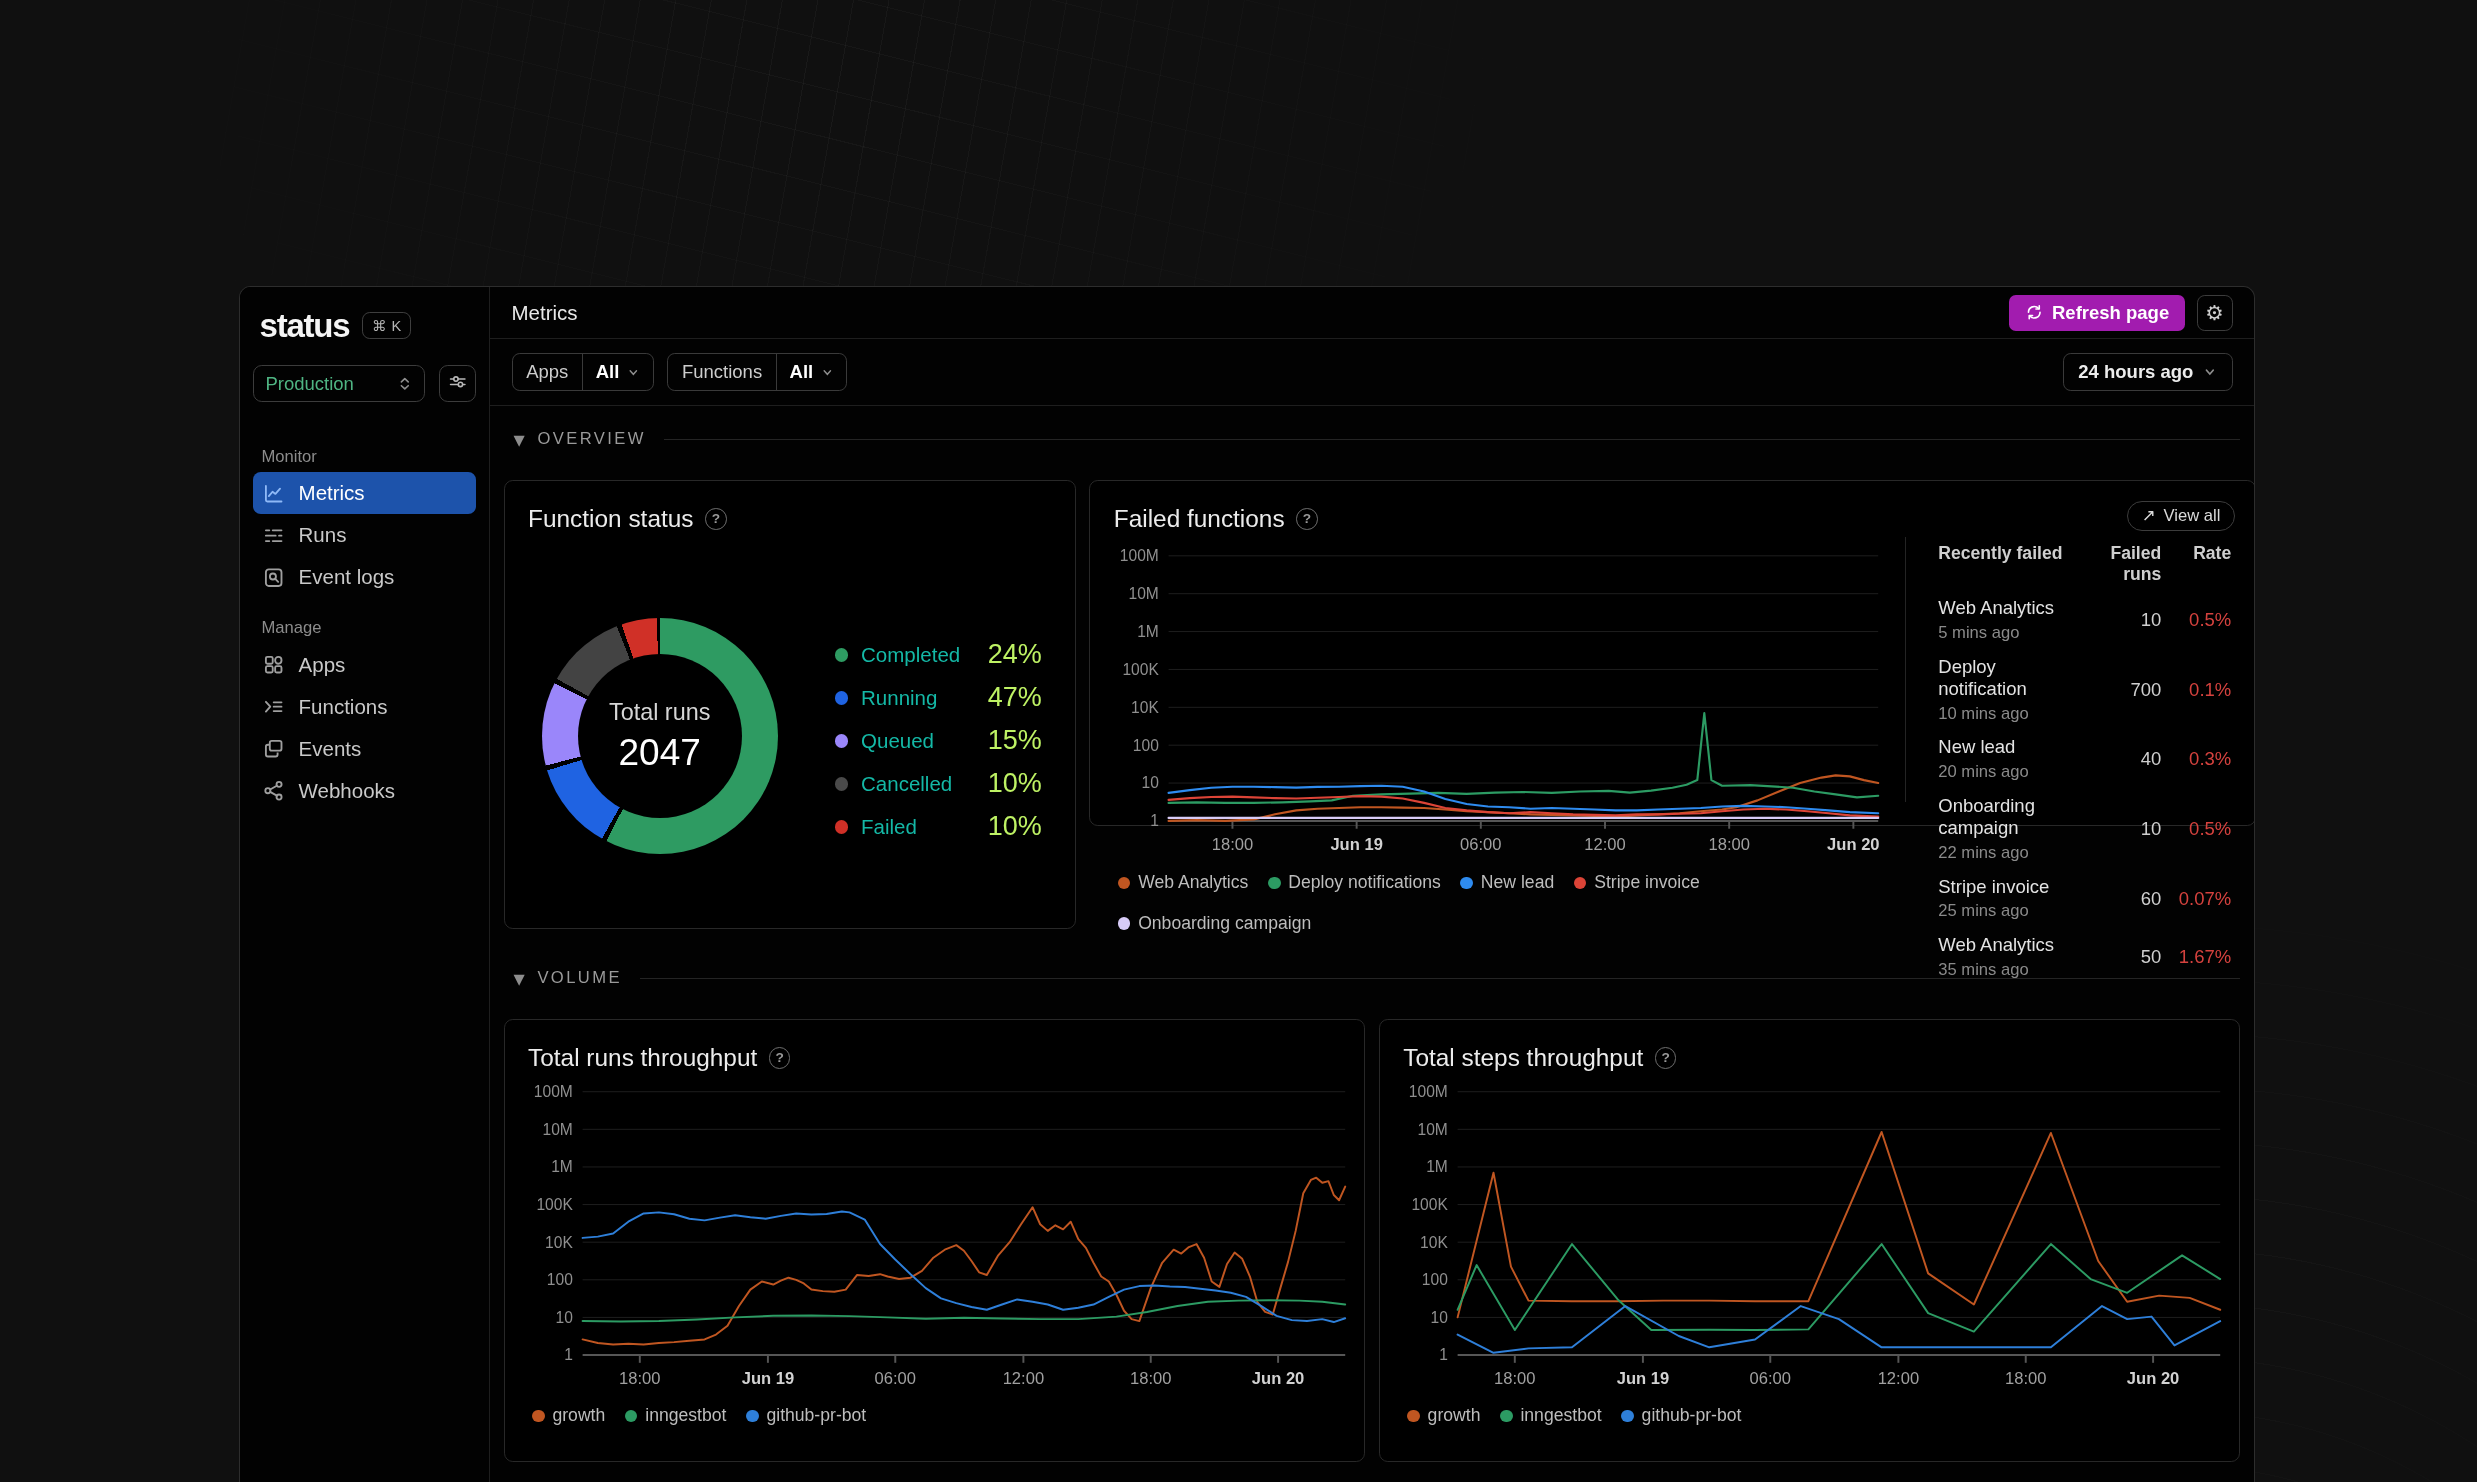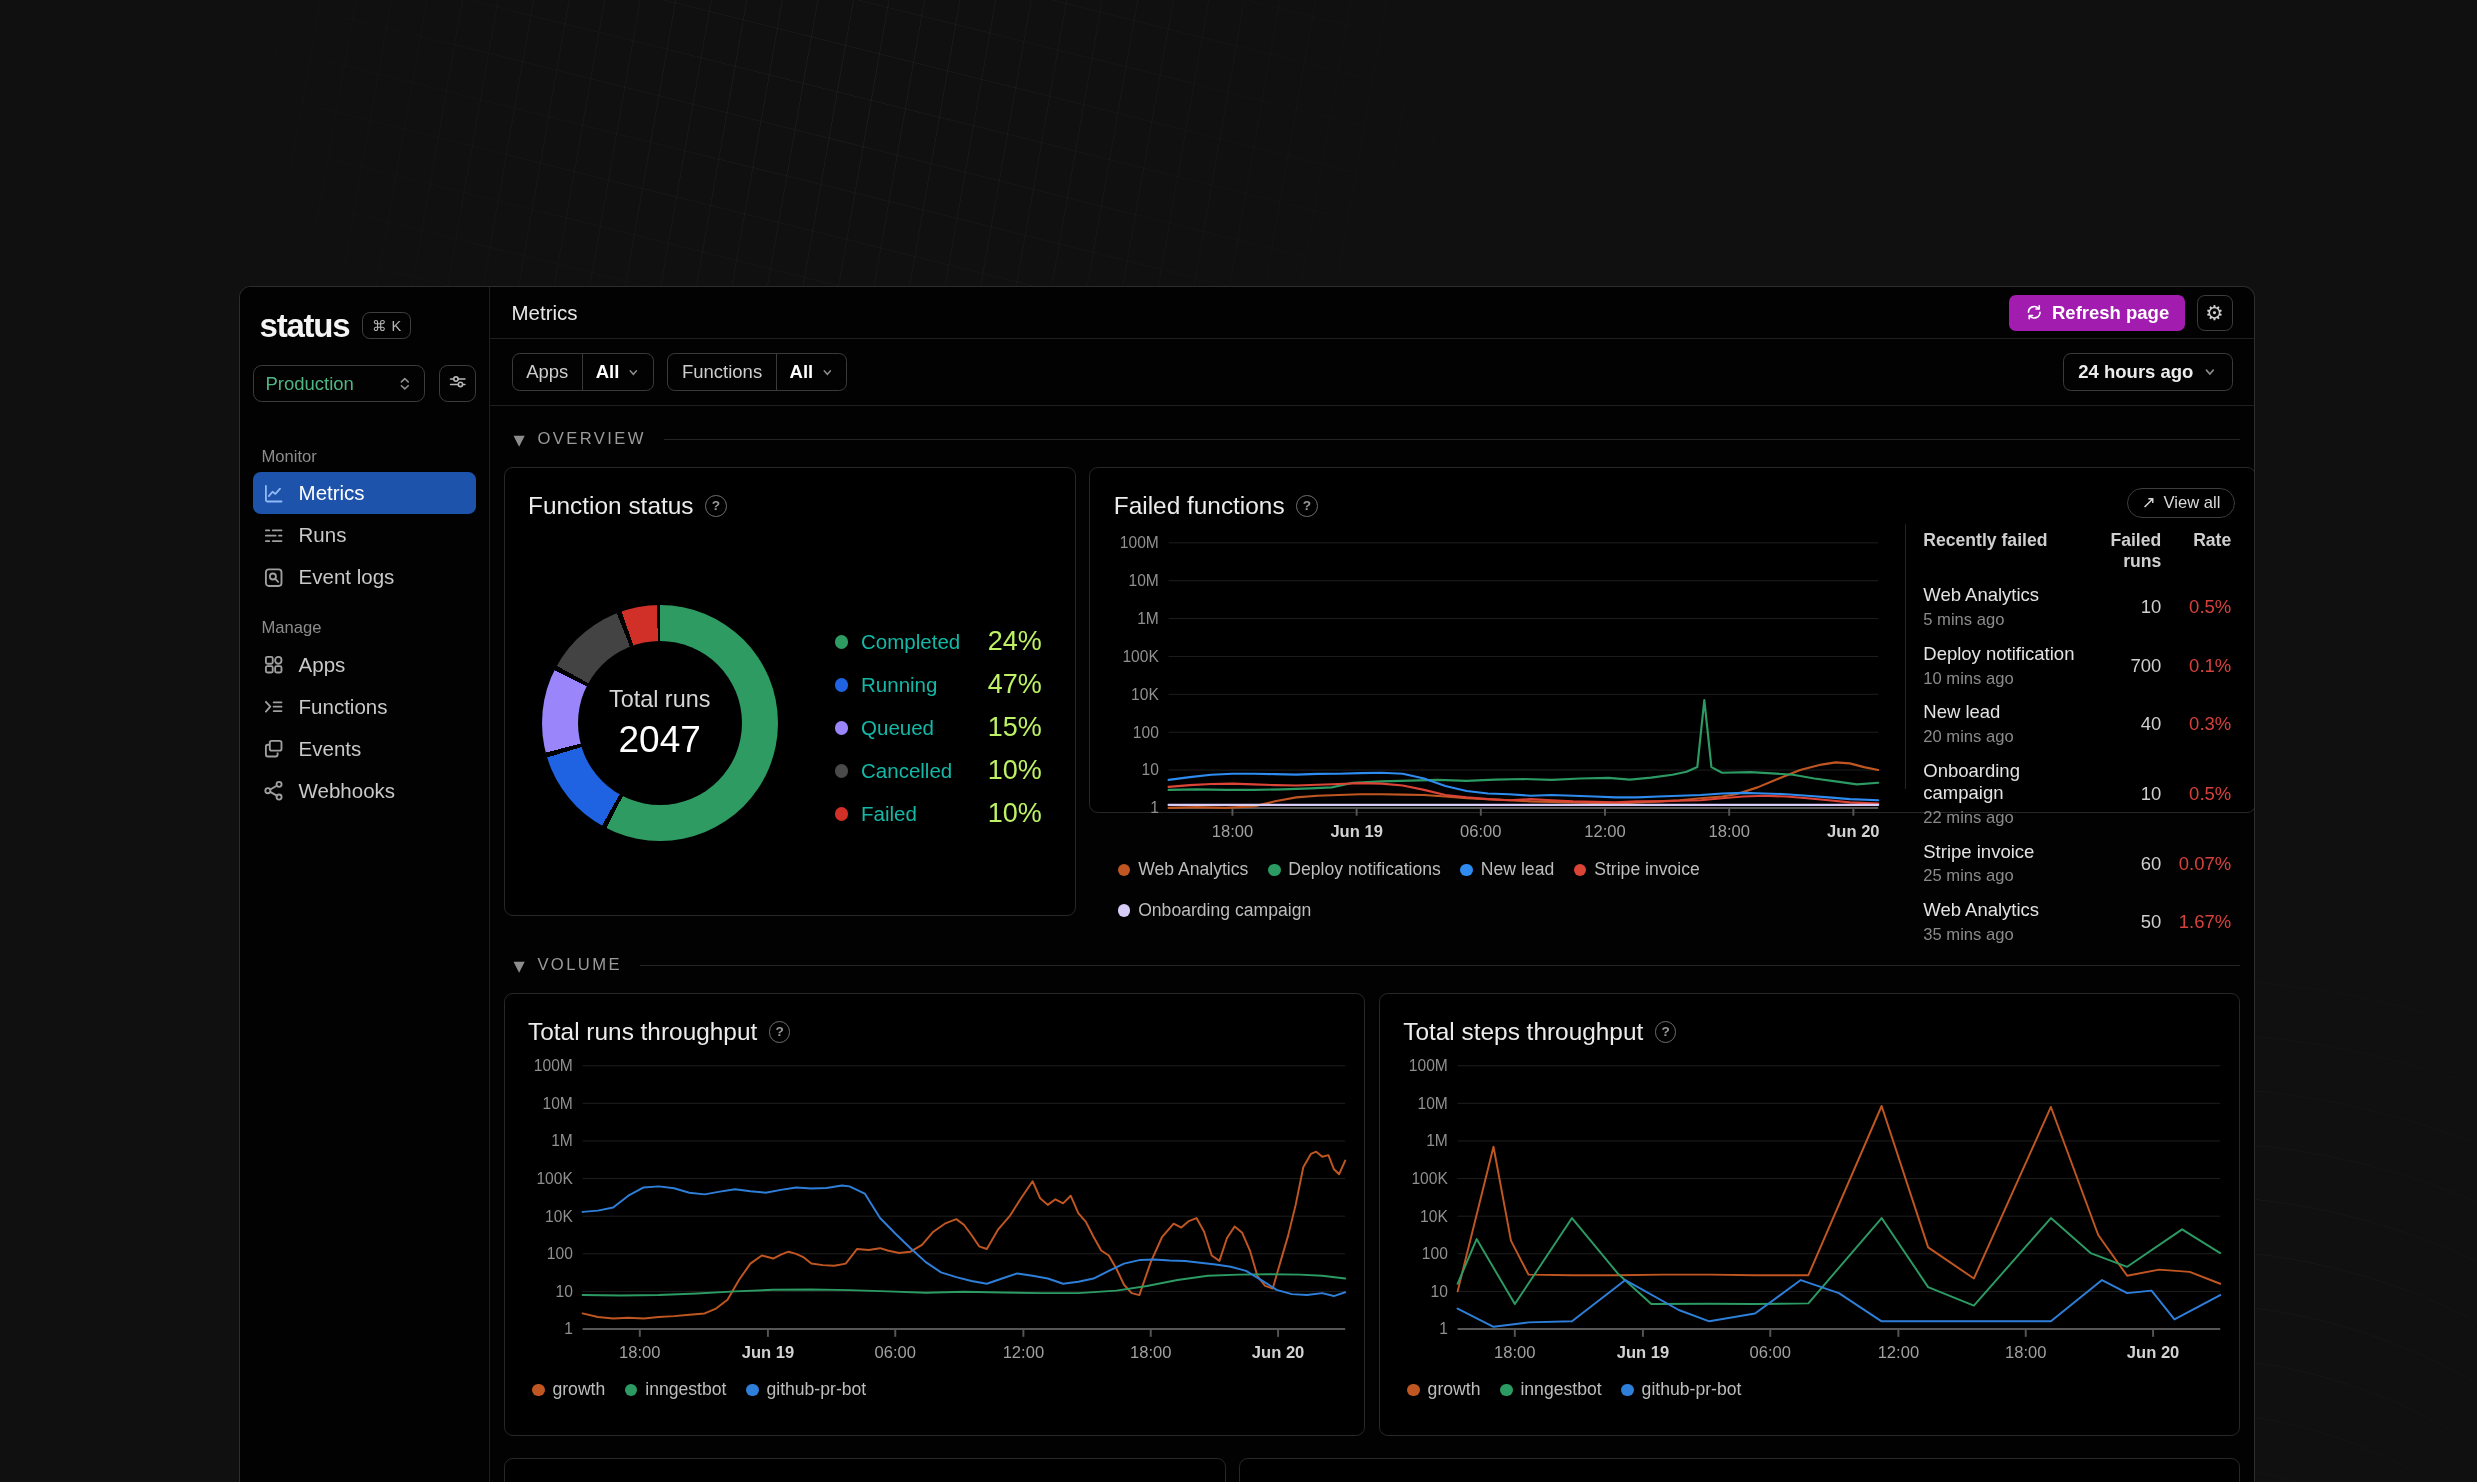--- a/index.html
+++ b/index.html
@@ -66,21 +66,21 @@
   .chev { color:#8d8d8d; display:flex; }
   .range-btn { height:38px; display:inline-flex; align-items:center; gap:9.8px; border:1px solid #3a3a3a; background:transparent;
     border-radius:7.8px; padding:0 14.6px; color:#ececec; font-size:18.5px; font-weight:600; cursor:pointer; font-family:inherit; }
 
   .content { flex:1; padding:0 13.7px; overflow:hidden; }
   .section-header { display:flex; align-items:center; gap:12.7px; margin:23.4px 0 0 9.8px; }
   .section-header .tri { color:#8d8d8d; font-size:14.6px; font-family:"DejaVu Sans",sans-serif; }
   .section-header .sh-label { color:#9a9a9a; font-size:16.6px; letter-spacing:2.4px; font-weight:500; }
   .section-header .rule { flex:1; height:1px; background:#242424; margin-left:5.9px; }
 
-  .cards-row { display:flex; gap:13.7px; margin-top:18px; }
+  .cards-row { display:flex; gap:13.7px; margin-top:31px; }
   .card { background:#000; border:1.5px solid #282828; border-radius:8.8px; padding:23.4px; position:relative; }
   .card-title-row { display:flex; align-items:center; gap:11.7px; }
   .card-title { font-size:24.4px; color:#ececec; font-weight:500; }
   .help { width:21.5px; height:21.5px; border:1.5px solid #6f6f6f; border-radius:50%; color:#9a9a9a; font-size:13.7px;
     display:inline-flex; align-items:center; justify-content:center; font-weight:700; }
 
   
   .fs-card { width:572px; height:449px; flex:0 0 572px; }
   .donut { position:absolute; left:37px; top:137px; width:236px; height:236px; border-radius:50%; }
   .donut-hole { position:absolute; left:50%; top:50%; width:164px; height:164px; transform:translate(-50%,-50%);
@@ -98,21 +98,21 @@
   .viewall-btn { position:absolute; top:19.5px; right:19.5px; height:30px; display:inline-flex; align-items:center; gap:7.8px;
     border:1px solid #3c3c3c; background:transparent; border-radius:15.6px; padding:0 13.7px; color:#d9d9d9; font-size:16.6px;
     cursor:pointer; font-family:inherit; }
   .ff-body { display:flex; flex:1; margin-top:3.9px; min-height:0; }
   .ff-chart-col { flex:1; display:flex; flex-direction:column; min-width:0; }
   .chart-legend { display:flex; gap:19.5px; align-items:center; margin-top:5.9px; padding-left:3.9px; flex-wrap:wrap; }
   .chart-legend .cl-item { display:flex; align-items:center; gap:7.8px; }
   .chart-legend .dot { width:12.7px; height:12.7px; border-radius:50%; }
   .chart-legend .cl-lab { color:#bdbdbd; font-size:17.6px; }
 
-  .ff-table { width:326px; flex:0 0 326px; border-left:1px solid #242424; padding-left:17px; margin-left:19.5px; }
+  .ff-table { width:326px; flex:0 0 326px; border-left:1px solid #242424; padding-left:32px; margin-left:19.5px; }
   .ff-thead { display:flex; color:#cfcfcf; font-size:17.6px; font-weight:700; margin-top:5.9px; }
   .ff-thead .h-name { flex:1; }
   .ff-thead .h-runs { width:76px; text-align:right; }
   .ff-thead .h-rate { width:70px; text-align:right; }
   .ff-row { display:flex; align-items:center; margin-top:12.7px; cursor:pointer; }
   .ff-row .cell-name { flex:1; }
   .ff-row .fn { color:#e3e3e3; font-size:18.5px; }
   .ff-row .ft { color:#8a8a8a; font-size:16.6px; margin-top:3.9px; }
   .ff-row .runs { width:76px; text-align:right; color:#cfcfcf; font-size:18.5px; }
   .ff-row .rate { width:70px; text-align:right; color:#d5423e; font-size:18.5px; }

